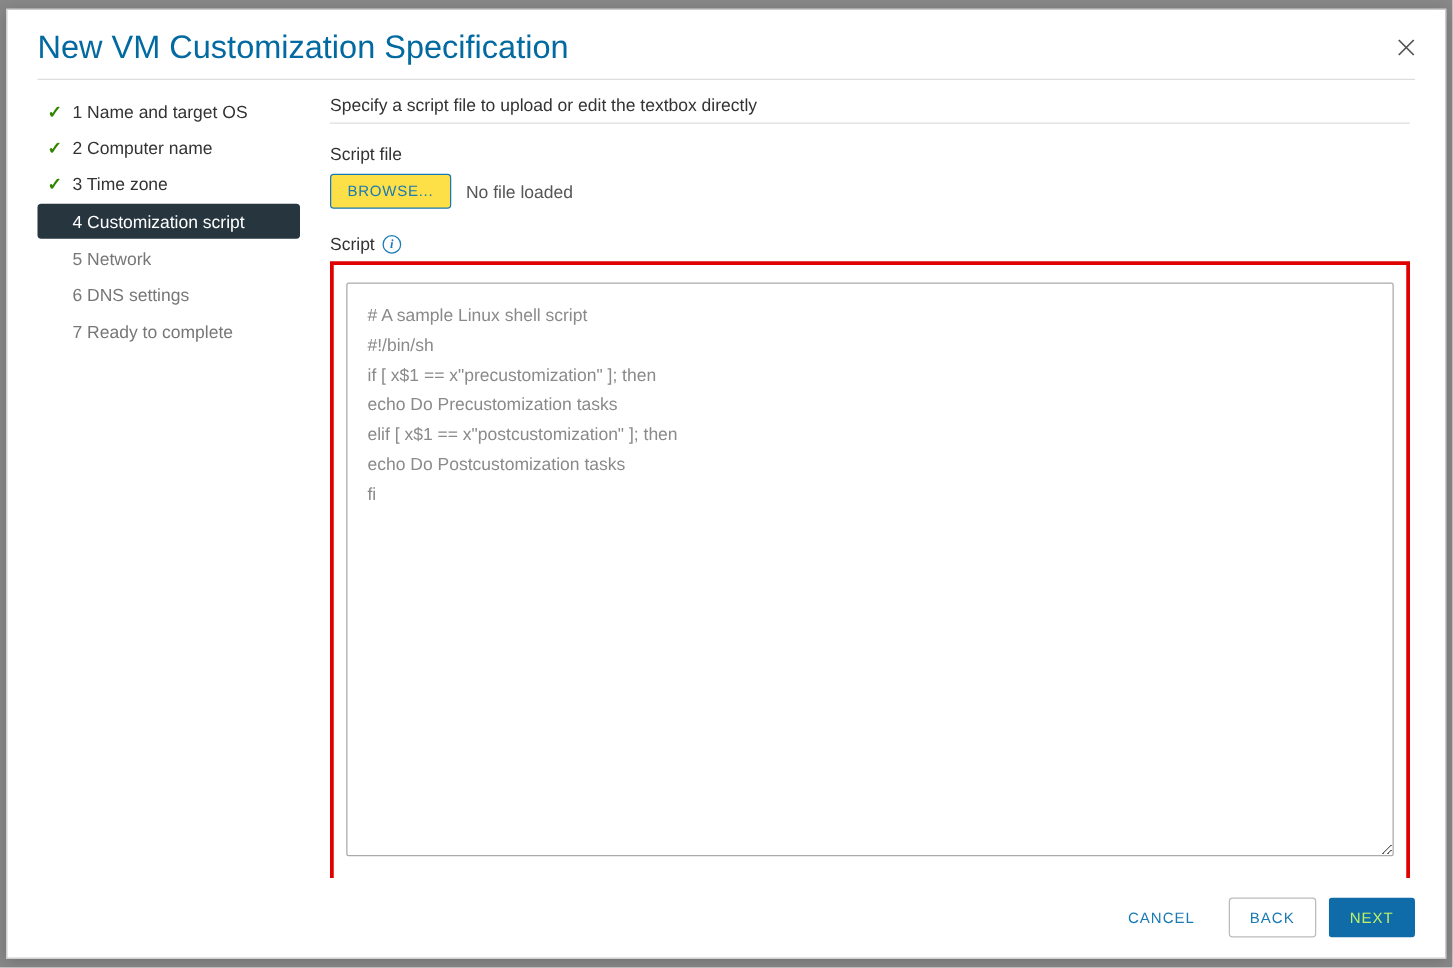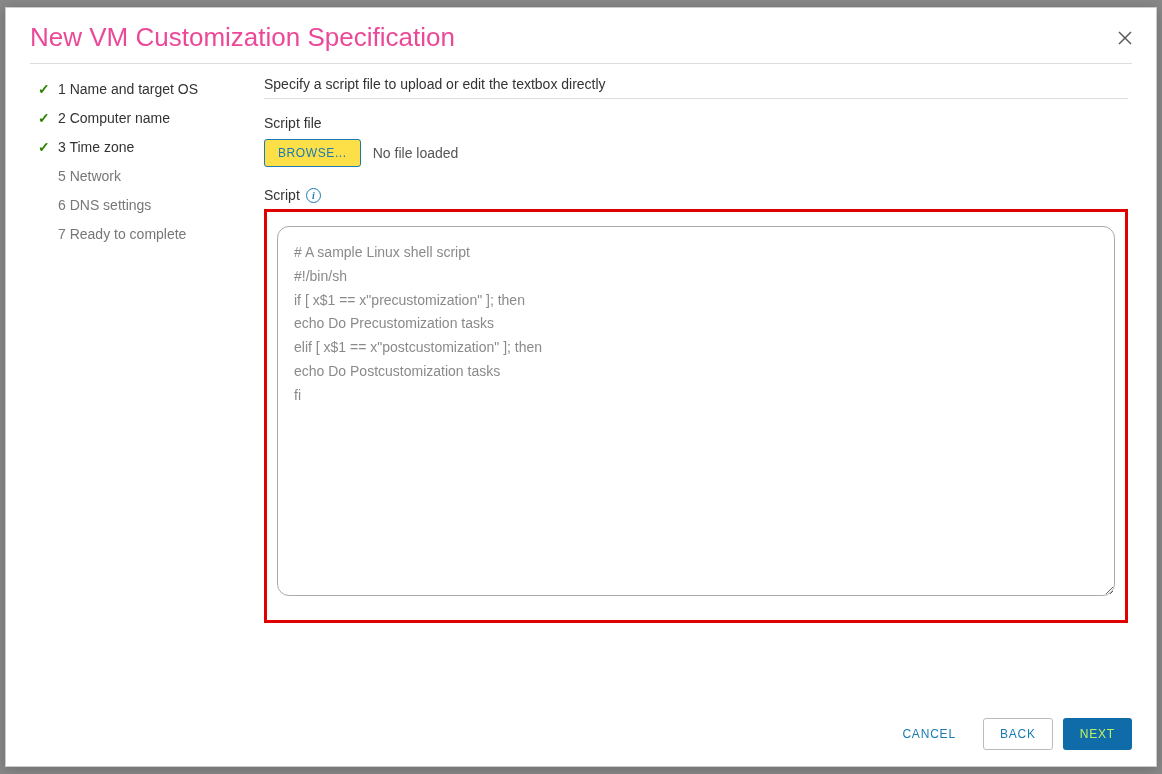--- a/index.html
+++ b/index.html
@@ -19,21 +19,21 @@
     box-shadow: 0 2px 12px rgba(0,0,0,0.2);
     display: flex;
     flex-direction: column;
   }
   .modal-header {
     padding: 14px 24px 10px 24px;
     display: flex;
     align-items: center;
     justify-content: space-between;
   }
-  .modal-title { font-size: 26px; font-weight: 300; color: #ec4899; }
+  .modal-title { font-size: 26px; font-weight: 300; color: #0369a1; }
   .close-icon { width: 14px; height: 14px; cursor: pointer; }
   .close-icon line { stroke: #555; stroke-width: 1.4; }
   .header-rule {
     margin: 0 24px 12px 24px;
     border: none;
     border-top: 1px solid #ddd;
   }
   .body {
     flex: 1;
     display: flex;
@@ -91,22 +91,22 @@
     color:#1a7ab4; font-size:10px; font-weight:bold; display:inline-flex;
     align-items:center; justify-content:center; font-style: italic; font-family: serif;
     cursor: help;
   }
   .highlight {
     border: 3px solid #e10000;
     padding: 14px 10px 20px 10px;
     margin-bottom:8px;
   }
   .script-area {
-    width:100%; height:370px; resize: both;
-    border:1px solid #aaa; border-radius:12px;
+    width:100%; height:459px; resize: both;
+    border:1px solid #aaa; border-radius:2px;
     font-family: inherit; font-size:14px;
     line-height:1.7;
     color:#333;
     padding:14px 16px;
     outline:none;
   }
   .script-area::placeholder { color:#8a8a8a; }
   .max-note { font-size:12px; color:#666; margin-top:6px;}
   .footer {
     padding: 16px 24px 16px 24px;
@@ -135,20 +135,24 @@
         <span class="check">✓</span>
         <span>1 Name and target OS</span>
       </div>
       <div class="step done">
         <span class="check">✓</span>
         <span>2 Computer name</span>
       </div>
       <div class="step done">
         <span class="check">✓</span>
         <span>3 Time zone</span>
+      </div>
+      <div class="step current">
+        <span class="spacer"></span>
+        <span>4 Customization script</span>
       </div>
       <div class="step pending">
         <span class="spacer"></span>
         <span>5 Network</span>
       </div>
       <div class="step pending">
         <span class="spacer"></span>
         <span>6 DNS settings</span>
       </div>
       <div class="step pending">

